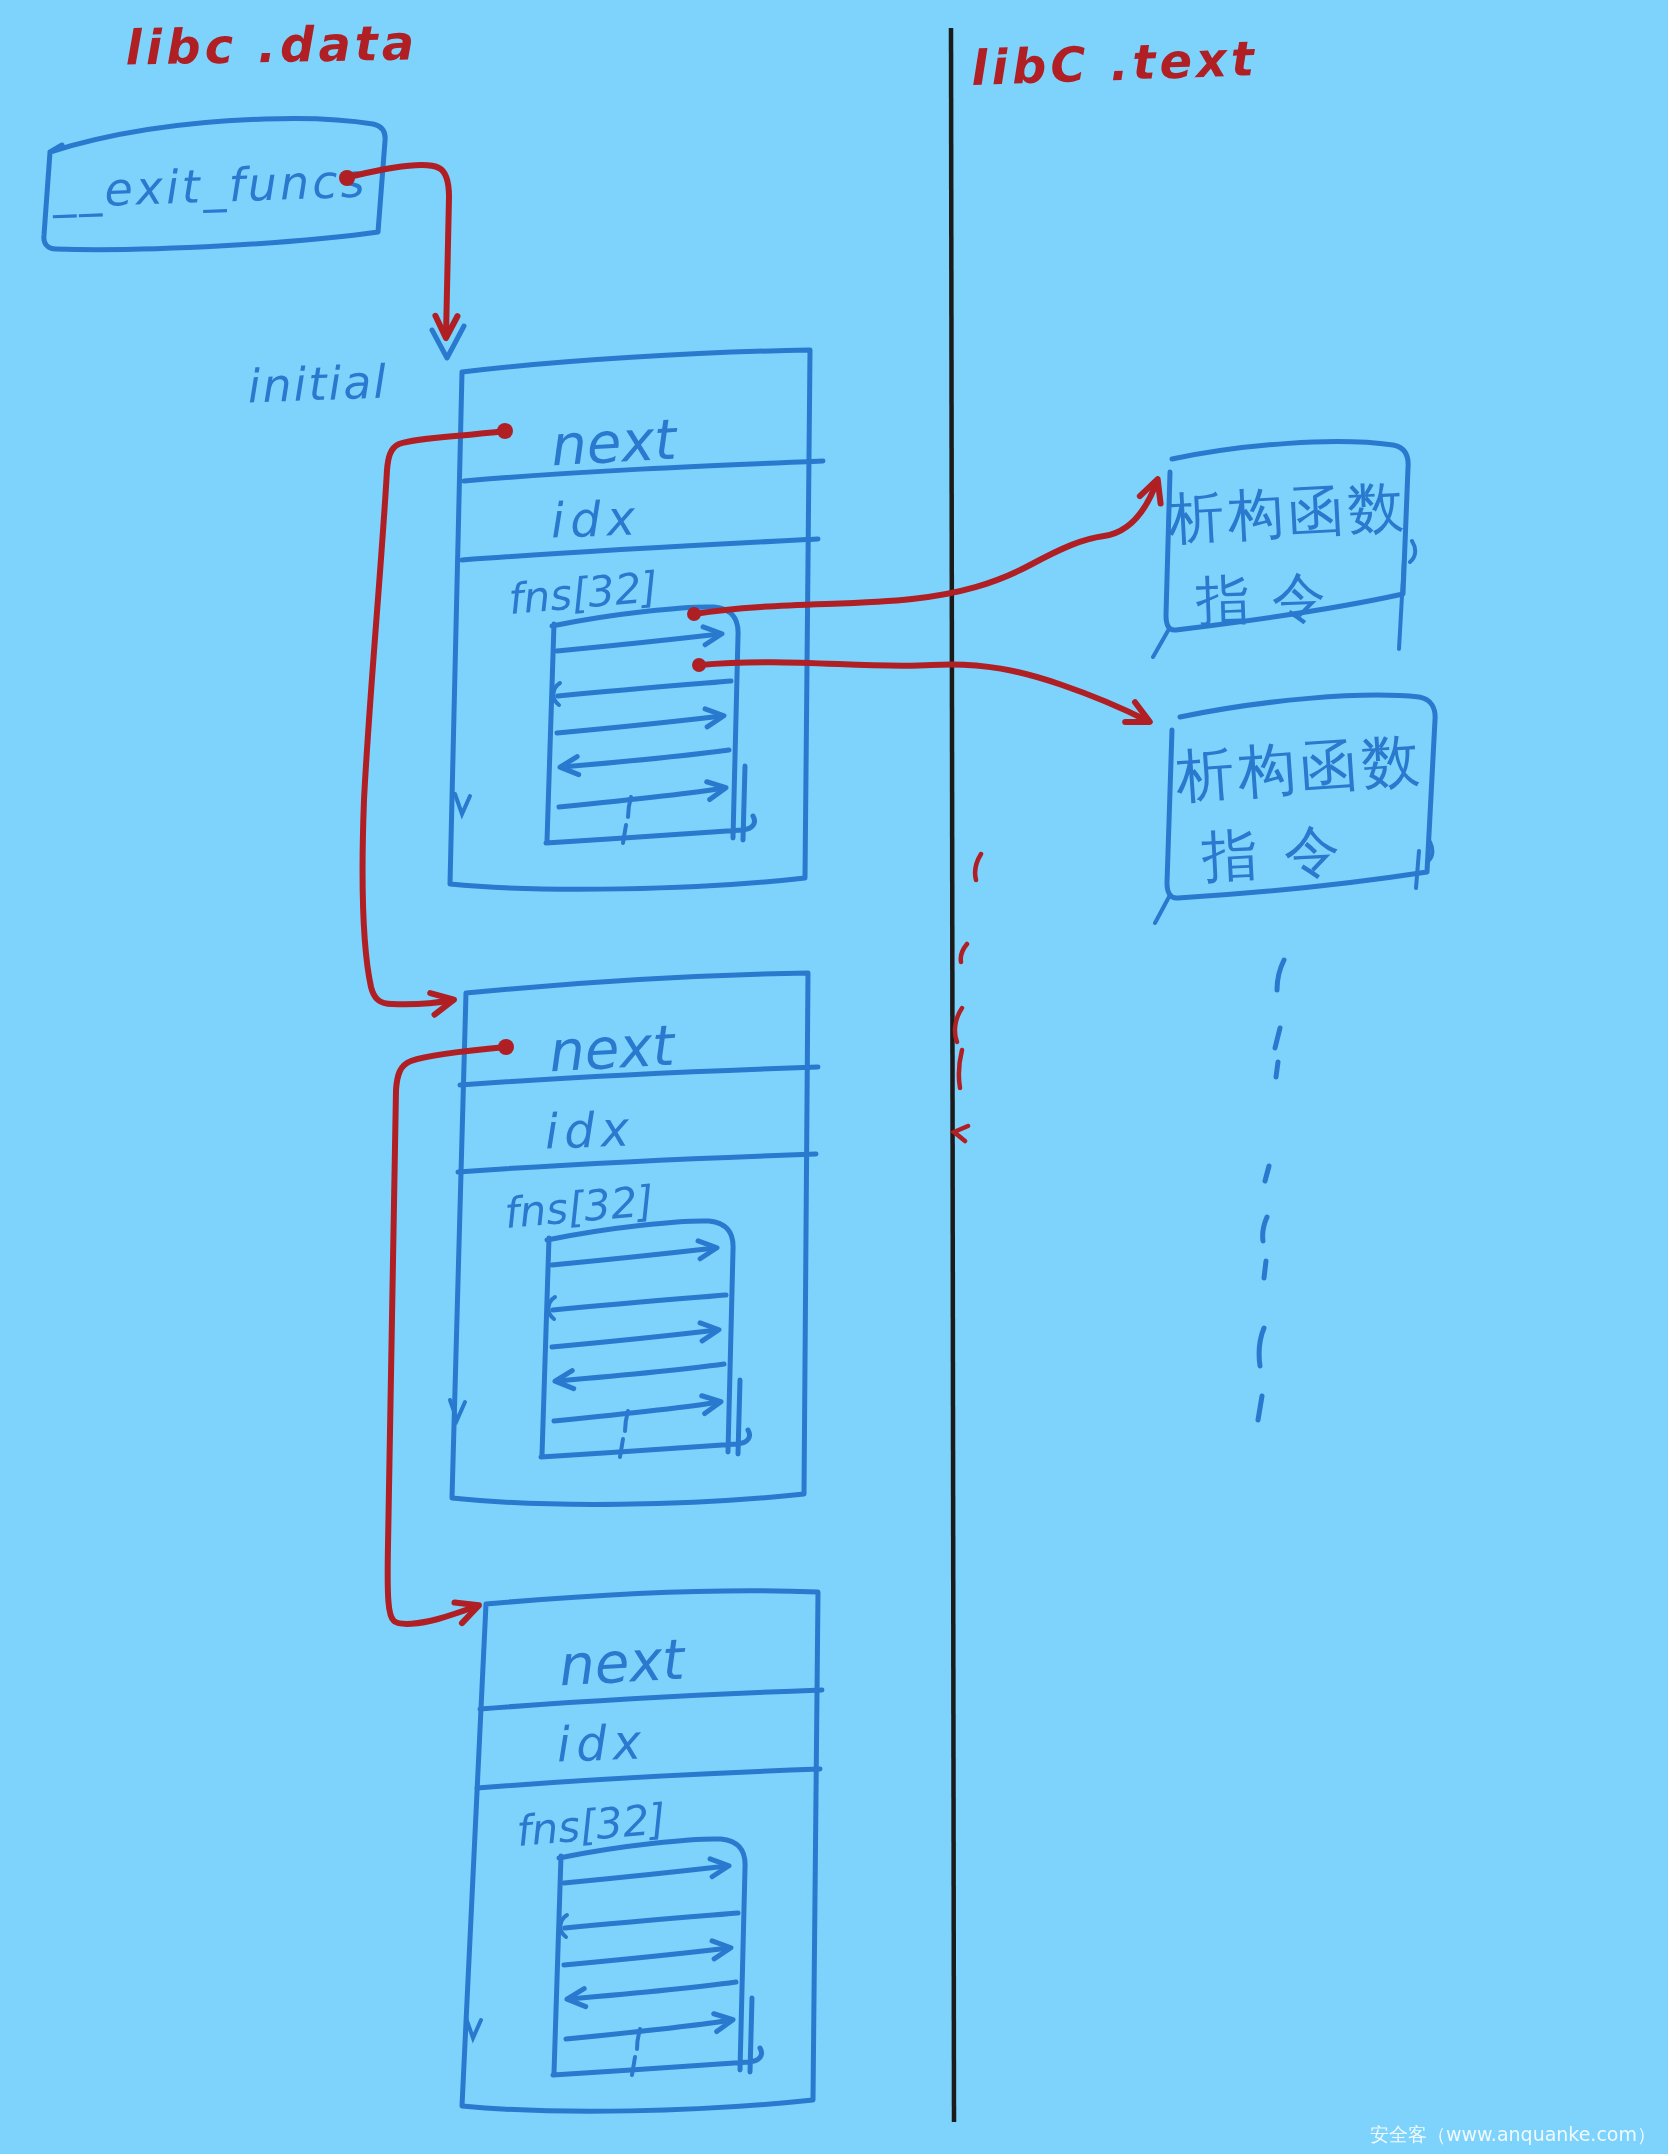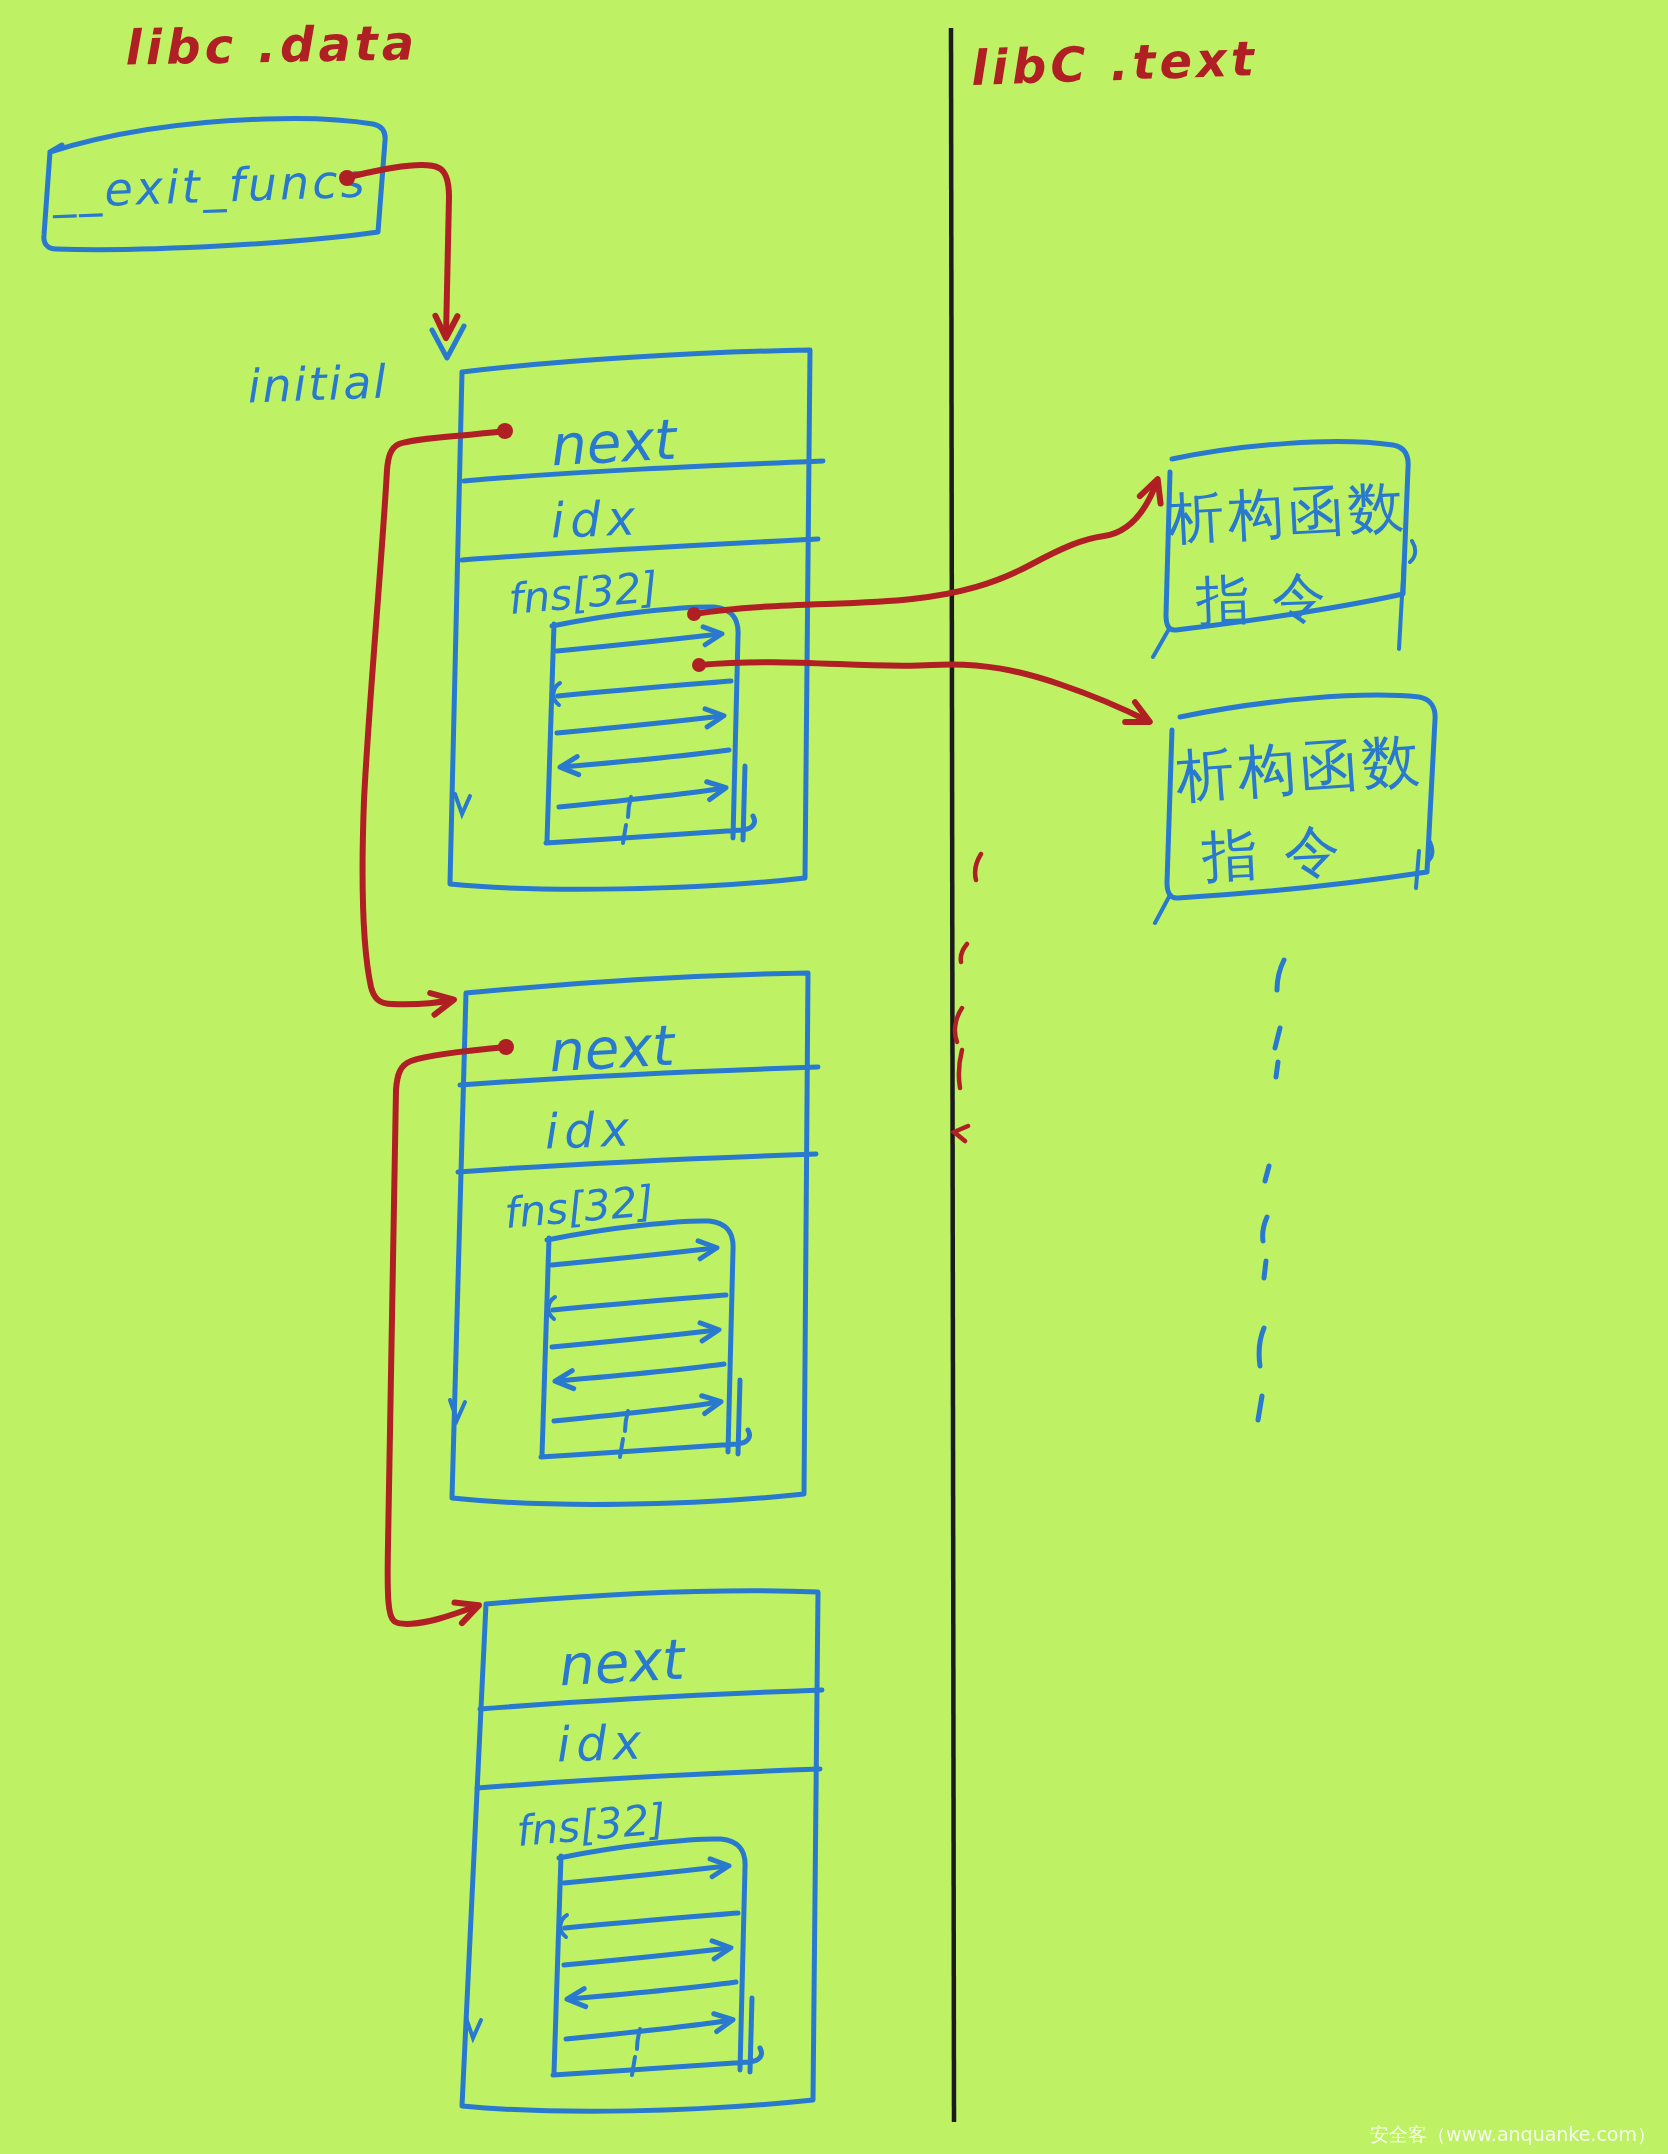--- a/index.html
+++ b/index.html
@@ -1,16 +1,16 @@
 <!DOCTYPE html>
 <html><head>
 <meta charset="utf-8">
 <style>
   html,body{margin:0;padding:0;background:#e8e4d5;}
-  .stage{position:relative;width:1668px;height:2154px;background:#bef264;overflow:hidden;
+  .stage{position:relative;width:1668px;height:2154px;background:#7dd3fc;overflow:hidden;
          font-family:"DejaVu Sans",sans-serif;}
   svg{position:absolute;left:0;top:0;}
   .ink{stroke:#2979cf;fill:none;stroke-width:5;stroke-linecap:round;stroke-linejoin:round;}
   .ink-thin{stroke:#2979cf;fill:none;stroke-width:4;stroke-linecap:round;}
   .redln{stroke:#b01f24;fill:none;stroke-width:6;stroke-linecap:round;stroke-linejoin:round;}
   .redthin{stroke:#b01f24;fill:none;stroke-width:4.5;stroke-linecap:round;}
   .divln{stroke:#1b1b1b;fill:none;stroke-width:4.5;}
   .tblue{fill:#2979cf;font-style:italic;font-family:"DejaVu Sans",sans-serif;}
   .tred{fill:#b01f24;font-style:italic;font-weight:bold;font-family:"DejaVu Sans",sans-serif;}
   .tcjk{fill:#2979cf;font-family:"DejaVu Sans",sans-serif;}

